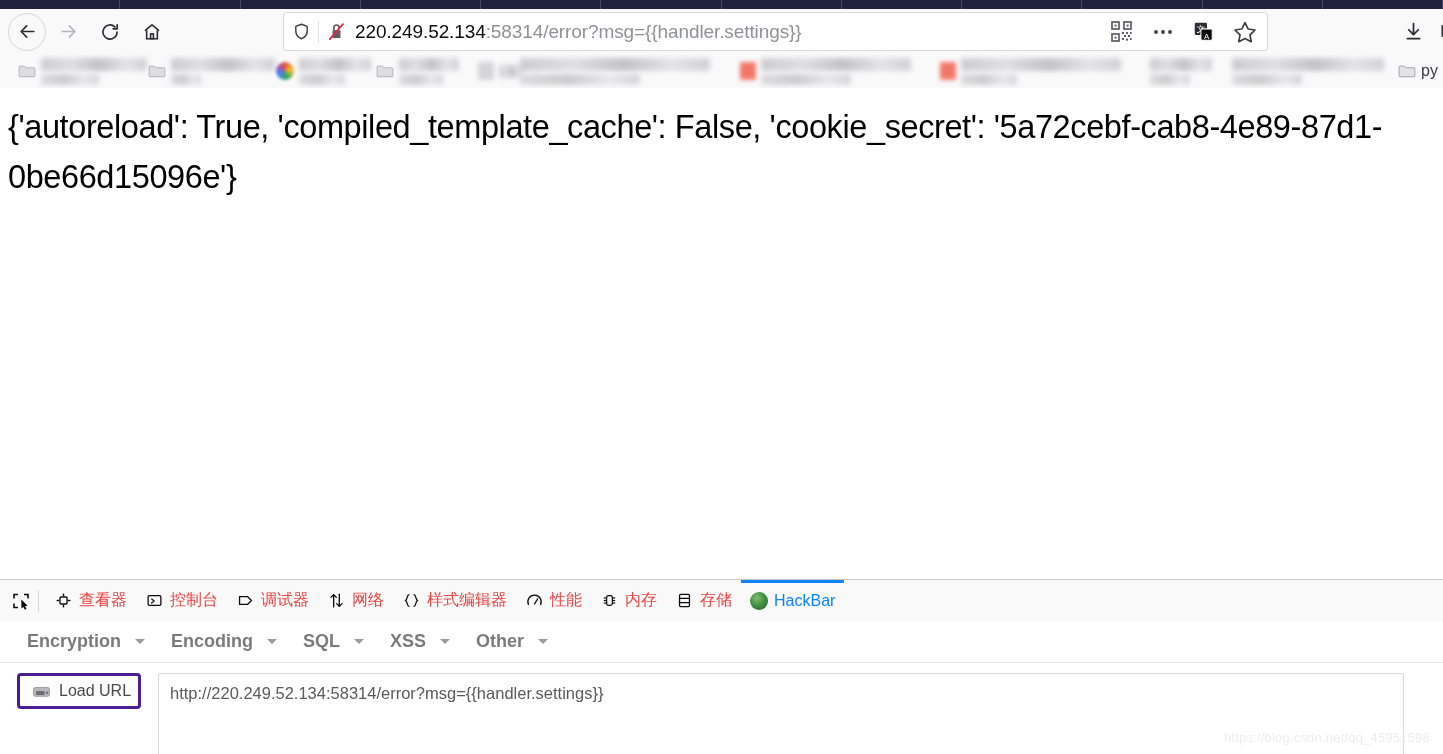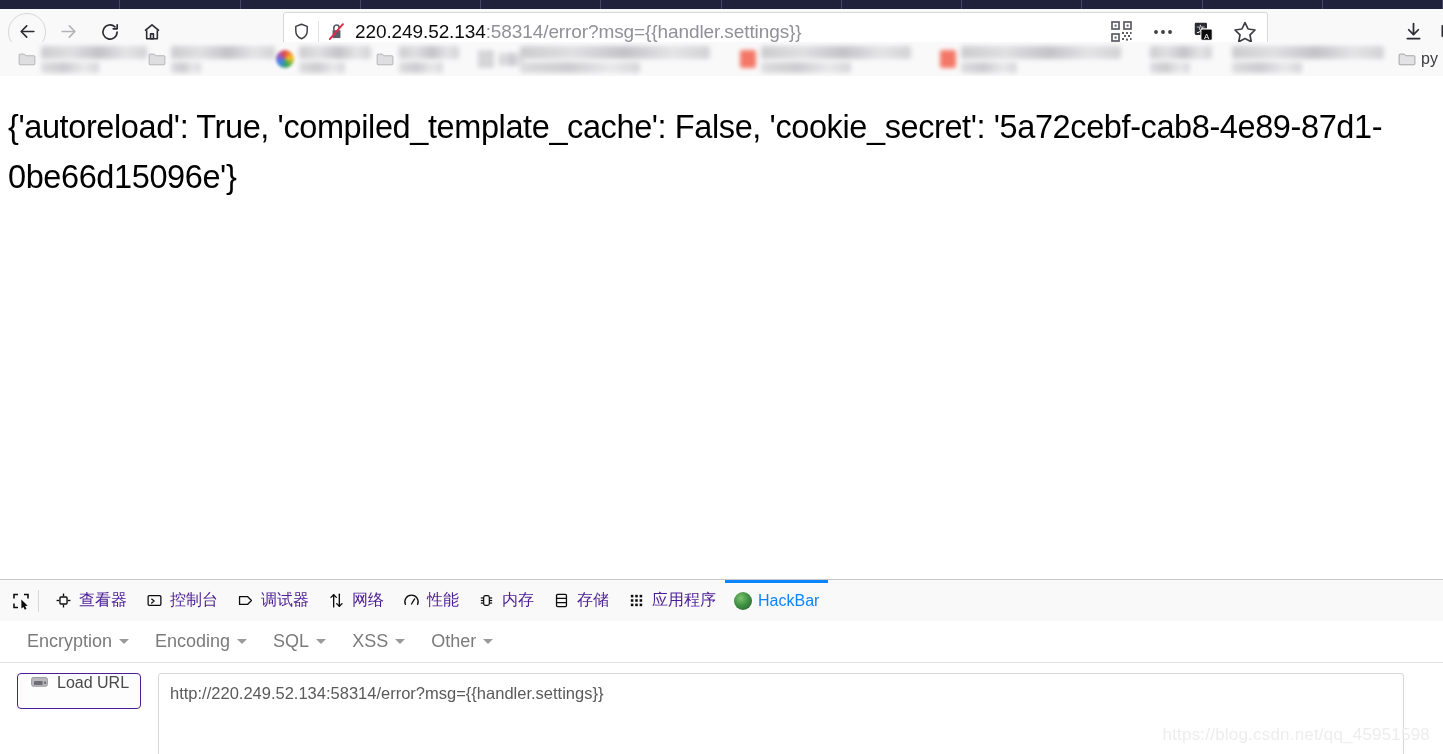--- a/index.html
+++ b/index.html
@@ -74,21 +74,21 @@
     position: absolute; top: 14px;
     width: 34px; height: 34px;
     display:flex; align-items:center; justify-content:center;
     color:#2b2b31;
   }
   .rightbtn.dl  { left: 1396px; }
   .rightbtn.lib { left: 1432px; }
 
   
   .bookmarks {
-    position: absolute; top: 42px; left: 0;
+    position: absolute; top: 54px; left: 0;
     width: 1443px; height: 34px;
     background: #f9f9fa;
     overflow: hidden;
   }
   .bm {
     position: absolute; top: 4px; height: 26px;
     display: flex; align-items: center; gap: 5px;
   }
   .bm .blurtext {
     height: 13px; border-radius: 2px;
@@ -148,21 +148,21 @@
     width: 30px; height: 30px;
     display:flex; align-items:center; justify-content:center;
     color:#0c0c0d;
   }
   .dt-divider { width:1px; height:22px; background:#d8d8db; margin:0 6px 0 2px; }
   .dt-tab {
     height: 41px;
     display: flex; align-items: center; gap: 6px;
     padding: 0 9px;
     font-size: 16px;
-    color: #4c1d95;
+    color: #ef4444;
     white-space: nowrap;
     position: relative;
   }
   .dt-tab .ico { width:19px; height:19px; display:flex; align-items:center; justify-content:center; flex:none;}
   .dt-tab.active { color:#0a84ff; }
   .dt-tab.active::before {
     content:""; position:absolute; top:0; left:0; right:0; height:3px; background:#0a84ff;
   }
   .ff-logo {
     width: 18px; height: 18px; border-radius: 50%;
@@ -176,55 +176,55 @@
     position: relative;
     height: 42px;
     display: flex; align-items: center;
     border-bottom: 1px solid #e3e3e3;
     padding-left: 14px;
     background: #fff;
   }
   .hb-menu-item {
     font-size: 18px; color: #7b7b7b;
     padding: 0 13px;
-    display: flex; align-items: center; gap: 7px;
+    display: flex; align-items: center; gap: 14px; font-weight: bold;
   }
   .caret {
     width: 0; height: 0;
     border-left: 5px solid transparent;
     border-right: 5px solid transparent;
     border-top: 5px solid #9a9a9a;
   }
   .hb-body { display: flex; padding: 10px 0 0 17px; gap: 17px; }
   .hb-btncol { display: flex; flex-direction: column; gap: 9px; width: 124px; flex:none; }
   .hb-btn {
     height: 36px;
-    border: 1px solid #4c1d95;
+    border: 3px solid #4c1d95;
     border-radius: 4px;
     background: #fdfdfd;
-    display: flex; gap: 8px;
+    display: flex; align-items: center; gap: 8px;
     padding-left: 12px;
     font-size: 16px; color: #4a4a4a;
   }
   .hb-textarea {
     width: 1246px; height: 120px;
     border: 1px solid #d7d7d7;
     border-radius: 3px;
     background: #fff;
     font-family: "Liberation Sans", sans-serif;
     font-size: 16.5px;
     color: #5a5a5a;
     padding: 9px 11px;
     resize: none;
     outline: none;
     line-height: 1.3;
   }
   .watermark {
     position: absolute; right: 13px; bottom: 9px;
-    font-size: 17px; color: #ededed;
+    font-size: 13px; color: #ededed;
     letter-spacing: .2px;
   }
 </style>
 </head>
 <body>
 
 <div class="tabstrip">
   <div class="tabcell" style="width:121px"></div>
   <div class="tabcell" style="width:121px"></div>
   <div class="tabcell" style="width:121px"></div>
@@ -470,20 +470,29 @@
         <svg width="17" height="17" viewBox="0 0 24 24" fill="none" stroke="#0c0c0d" stroke-width="1.9" stroke-linecap="round" stroke-linejoin="round">
           <line x1="8" y1="21" x2="8" y2="4"></line>
             <polyline points="4.2,7.6 8,3.8 11.8,7.6"></polyline>
           <line x1="16" y1="3" x2="16" y2="20"></line>
             <polyline points="12.2,16.4 16,20.2 19.8,16.4"></polyline>
         </svg>
       </span>
       <span>网络</span>
     </div>
 
+    <div class="dt-tab">
+      <span class="ico">
+        <svg width="19" height="17" viewBox="0 0 26 24" fill="none" stroke="#0c0c0d" stroke-width="1.8" stroke-linecap="round">
+          <path d="M9.4 3.6C6.6 3.6 7.6 10 4.6 12c3 2 2 8.4 4.8 8.4"></path>
+          <path d="M16.6 3.6c2.8 0 1.8 6.4 4.8 8.4-3 2-2 8.4-4.8 8.4"></path>
+        </svg>
+      </span>
+      <span>样式编辑器</span>
+    </div>
 
     <div class="dt-tab">
       <span class="ico">
         <svg width="17" height="17" viewBox="0 0 24 24" fill="none" stroke="#0c0c0d" stroke-width="1.8" stroke-linecap="round">
           <path d="M3.4 17.5a9.4 9.4 0 1 1 17.2 0"></path>
             <line x1="12" y1="17" x2="16.4" y2="9.6"></line>
         </svg>
       </span>
       <span>性能</span>
     </div>
@@ -508,36 +517,20 @@
         <svg width="17" height="17" viewBox="0 0 24 24" fill="none" stroke="#0c0c0d" stroke-width="1.8">
           <rect x="5" y="3.4" width="14" height="17.2" rx="1.6"></rect>
           <line x1="5" y1="9" x2="19" y2="9"></line>
             <line x1="5" y1="15" x2="19" y2="15"></line>
         </svg>
       </span>
       <span>存储</span>
     </div>
 
 
-    <div class="dt-tab">
-      <span class="ico">
-        <svg width="17" height="17" viewBox="0 0 24 24" fill="#0c0c0d">
-          <rect x="4" y="4" width="3.6" height="3.6"></rect>
-            <rect x="10.2" y="4" width="3.6" height="3.6"></rect>
-            <rect x="16.4" y="4" width="3.6" height="3.6"></rect>
-          <rect x="4" y="10.2" width="3.6" height="3.6"></rect>
-            <rect x="10.2" y="10.2" width="3.6" height="3.6"></rect>
-            <rect x="16.4" y="10.2" width="3.6" height="3.6"></rect>
-          <rect x="4" y="16.4" width="3.6" height="3.6"></rect>
-            <rect x="10.2" y="16.4" width="3.6" height="3.6"></rect>
-            <rect x="16.4" y="16.4" width="3.6" height="3.6"></rect>
-        </svg>
-      </span>
-      <span>应用程序</span>
-    </div>
 
     <div class="dt-tab active">
       <span class="ff-logo"></span>
       <span>HackBar</span>
     </div>
 
   </div>
 </div>
 
 <div class="hackbar">

